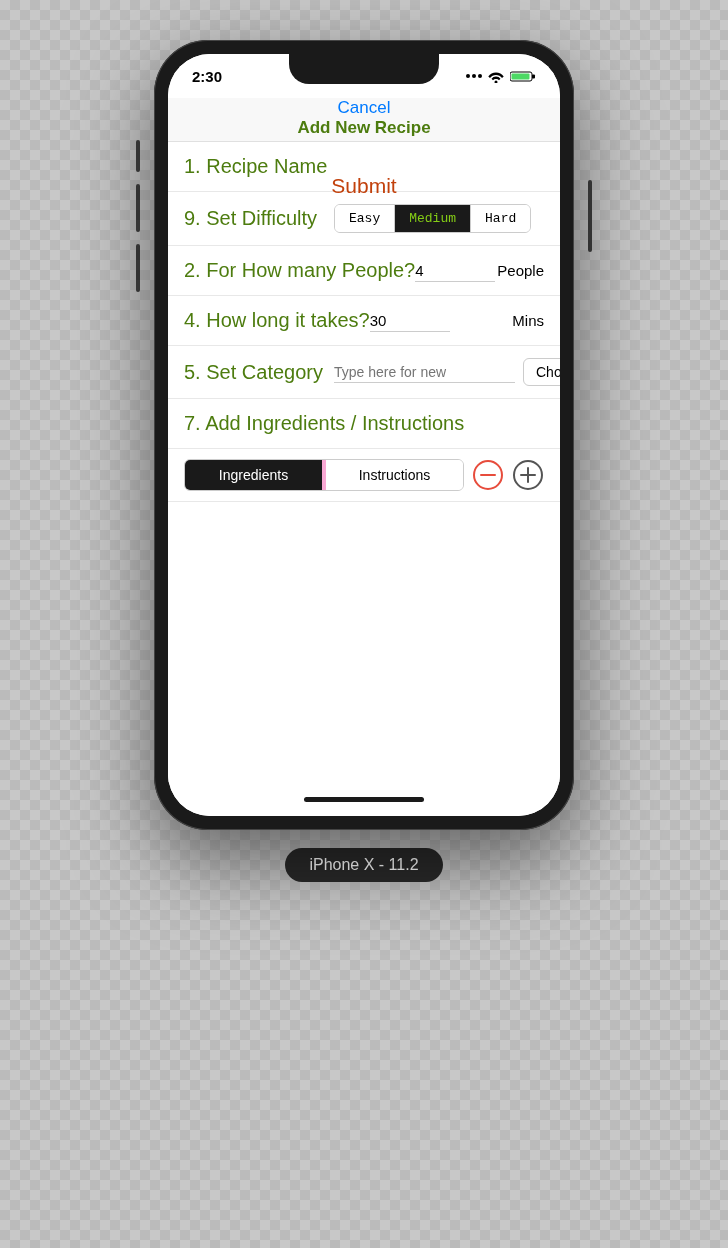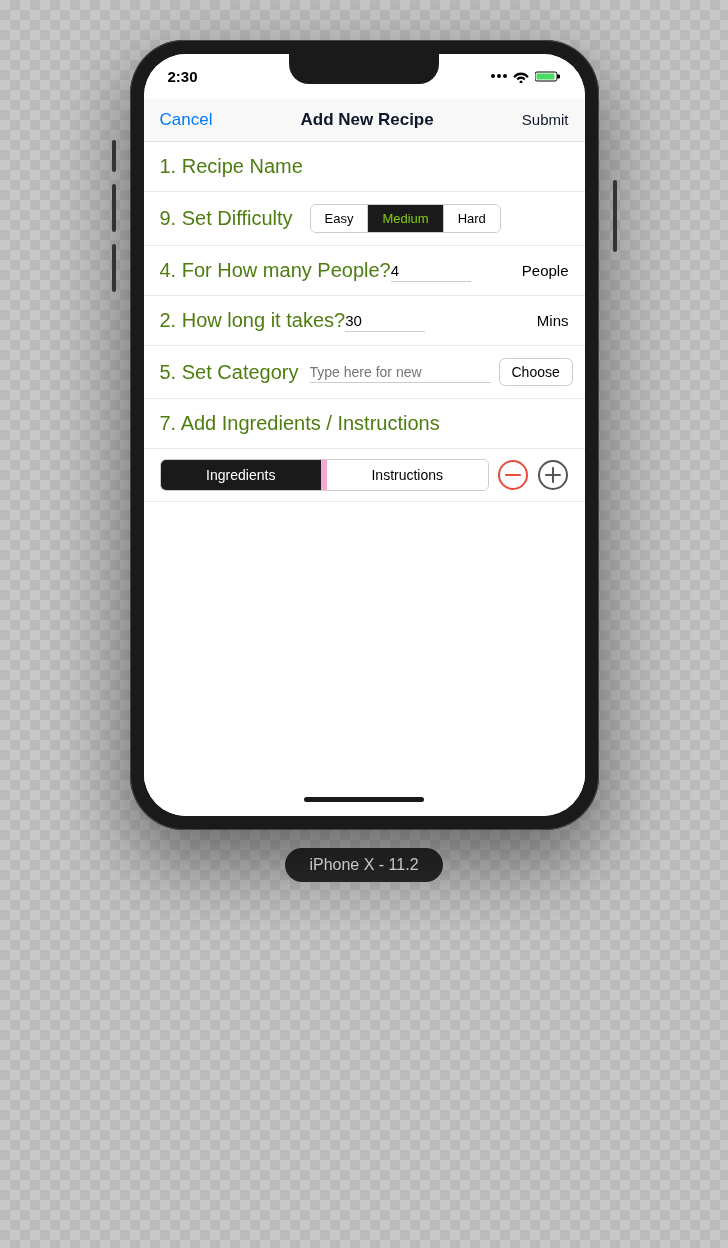--- a/index.html
+++ b/index.html
@@ -17,21 +17,21 @@
       background-position: 0 0, 0 10px, 10px -10px, -10px 0px;
       display: flex;
       flex-direction: column;
       align-items: center;
       justify-content: flex-start;
       padding-top: 40px;
       font-family: -apple-system, 'Helvetica Neue', Arial, sans-serif;
     }
 
     .phone-outer {
-      width: 469px;
+      width: 420px;
       background: #1a1a1a;
       border-radius: 54px;
       padding: 14px;
       box-shadow: 0 30px 80px rgba(0,0,0,0.5), inset 0 0 0 1px #444;
       position: relative;
     }
 
     .phone-inner {
       background: #fff;
       border-radius: 42px;
@@ -80,38 +80,40 @@
 
     
     .nav-bar {
       height: 44px;
       background: #f8f8f8;
       border-bottom: 1px solid #e0e0e0;
       display: flex;
       align-items: center;
       justify-content: space-between;
       padding: 0 16px;
+      flex-direction: column;
     }
 
     .nav-cancel {
       color: #007AFF;
       font-size: 17px;
       cursor: pointer;
     }
 
     .nav-title {
       font-size: 17px;
       font-weight: 700;
-      color: #0f172a;
+      color: #4d7c0f;
     }
 
     .nav-submit {
-      color: #0f172a;
-      font-size: 15px;
-      cursor: pointer;
+      color: #c2410c;
+      font-size: 21px;
+      cursor: pointer;
+      margin-top: 36px;
     }
 
     
     .form-content {
       background: #fff;
       padding: 0;
       min-height: 600px;
     }
 
     .form-row {
@@ -153,20 +155,21 @@
     }
 
     .segment-btn {
       padding: 6px 14px;
       font-size: 13px;
       cursor: pointer;
       background: #fff;
       color: #000;
       border: none;
       border-right: 1px solid #ccc;
+      font-family: Liberation Mono, monospace;
     }
 
     .segment-btn:last-child {
       border-right: none;
     }
 
     .segment-btn.active {
       background: #1a1a1a;
       color: #84cc16;
     }
@@ -240,21 +243,21 @@
     }
 
     .tab-btn {
       flex: 1;
       padding: 7px 10px;
       font-size: 14px;
       cursor: pointer;
       background: #fff;
       color: #000;
       border: none;
-      border-right: 6px solid #f9a8d4;
+      border-right: 4px solid #f9a8d4;
       text-align: center;
     }
 
     .tab-btn:last-child {
       border-right: none;
     }
 
     .tab-btn.active {
       background: #1a1a1a;
       color: #fff;
@@ -378,27 +381,27 @@
       <div class="form-row">
         <span class="form-label">9. Set Difficulty</span>
         <div class="segment-control">
           <button class="segment-btn">Easy</button>
           <button class="segment-btn active">Medium</button>
           <button class="segment-btn">Hard</button>
         </div>
       </div>
 
       <div class="form-row">
-        <span class="form-label">4. For How many People?</span>
+        <span class="form-label">2. For How many People?</span>
         <input class="form-input-number" type="number" value="4" style="">
         <span class="form-unit">People</span>
       </div>
 
       <div class="form-row">
-        <span class="form-label">2. How long it takes?</span>
+        <span class="form-label">4. How long it takes?</span>
         <input class="form-input-number" type="number" value="30" style="">
         <span class="form-unit">Mins</span>
       </div>
 
       <div class="form-row">
         <span class="form-label">5. Set Category</span>
         <input class="category-input" type="text" placeholder="Type here for new" style="">
         <button class="choose-btn">Choose</button>
       </div>
 

